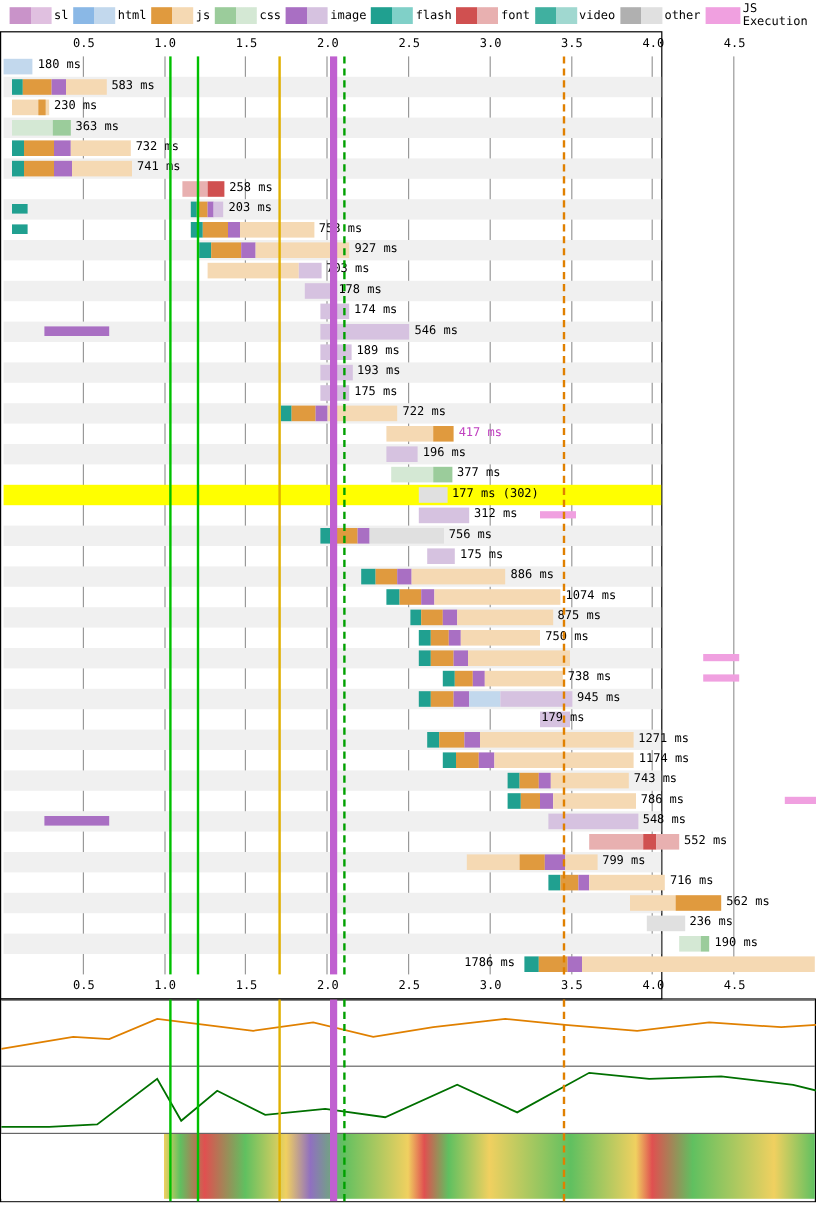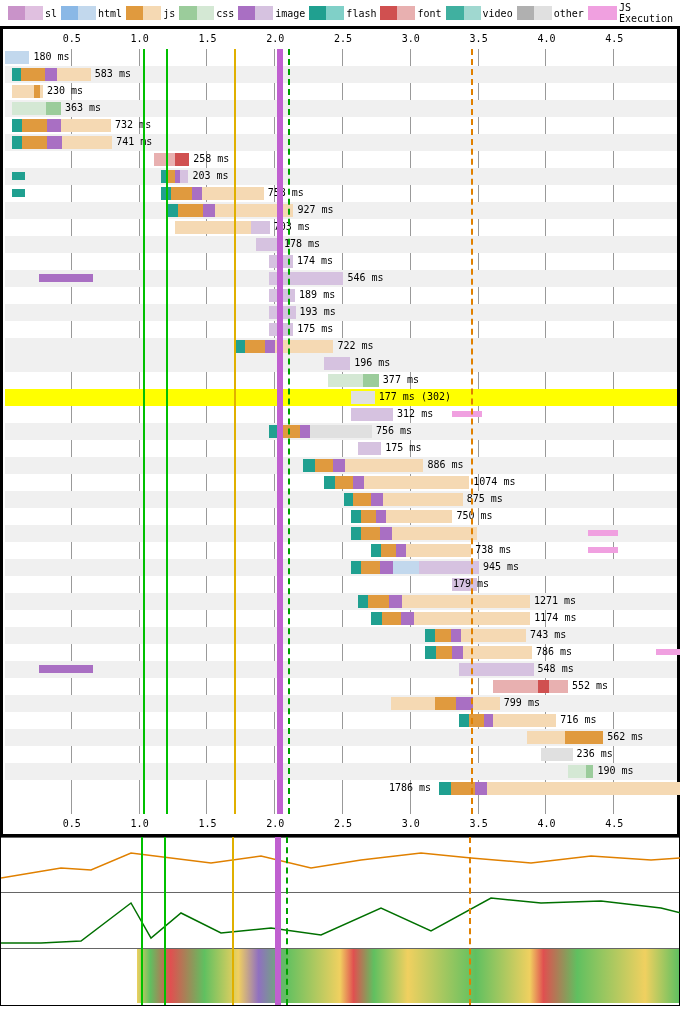--- a/index.html
+++ b/index.html
@@ -1,20 +1,20 @@
 <!DOCTYPE html>
 <html><head>
 <meta charset="utf-8">
 <style>
 *{margin:0;padding:0;box-sizing:border-box}
 body{font-family:monospace;font-size:11px;background:#fff;width:680px}
 .legend{display:flex;gap:4px;padding:2px 8px;font-size:10px}
 .legend-item{display:flex;align-items:center;gap:2px}
 .swatch{width:35px;height:14px;display:inline-block}
-.chart{position:relative;width:680px;border:3px solid #000000}
+.chart{position:relative;width:552px;border:1px solid #000000}
 .axis{display:flex;height:20px;padding-left:22px;position:relative}
 .tick{position:absolute;font-size:10px;top:4px}
 .grid{position:absolute;top:0;bottom:0;width:1px;background:#999}
 .rows{position:relative;padding-left:2px}
 .row{height:17px;position:relative}
 .row.alt{background:#f0f0f0}
 .row.hl{background:#ffff00}
 .bar{position:absolute;height:13px;top:2px}
 .seg{position:absolute;height:100%;top:0}
 .label{position:absolute;top:2px;font-size:10px;white-space:nowrap}
@@ -225,20 +225,27 @@
         <span class="label" style="left: 292.15px;">175 ms</span>
       </div>
       <div class="row alt">
         <div class="bar" style="left: 230.52px; width: 97.9032px;">
           <div class="seg" style="left: 0%; width: 10%; background: rgb(32, 160, 144);"></div>
           <div class="seg" style="left: 10%; width: 20%; background: rgb(224, 154, 62);"></div>
           <div class="seg" style="left: 30%; width: 10%; background: rgb(169, 111, 195);"></div>
           <div class="seg" style="left: 40%; width: 60%; background: rgb(245, 217, 179);"></div>
         </div>
         <span class="label" style="left: 332.423px;">722 ms</span>
+      </div>
+      <div class="row">
+        <div class="bar" style="left: 318.66px; width: 56.5452px;">
+          <div class="seg" style="left: 0%; width: 70%; background: rgb(245, 217, 179);"></div>
+          <div class="seg" style="left: 70%; width: 30%; background: rgb(224, 154, 62);"></div>
+        </div>
+        <span class="label" style="left: 379.205px; color: rgb(192, 64, 192);">417 ms</span>
       </div>
       <div class="row alt">
         <div class="bar" style="left: 318.66px; width: 26.5776px;">
           <div class="seg" style="left: 0%; width: 100%; background: rgb(214, 194, 224);"></div>
         </div>
         <span class="label" style="left: 349.238px;">196 ms</span>
       </div>
       <div class="row">
         <div class="bar" style="left: 322.728px; width: 51.1212px;">
           <div class="seg" style="left: 0%; width: 70%; background: rgb(212, 232, 212);"></div>

